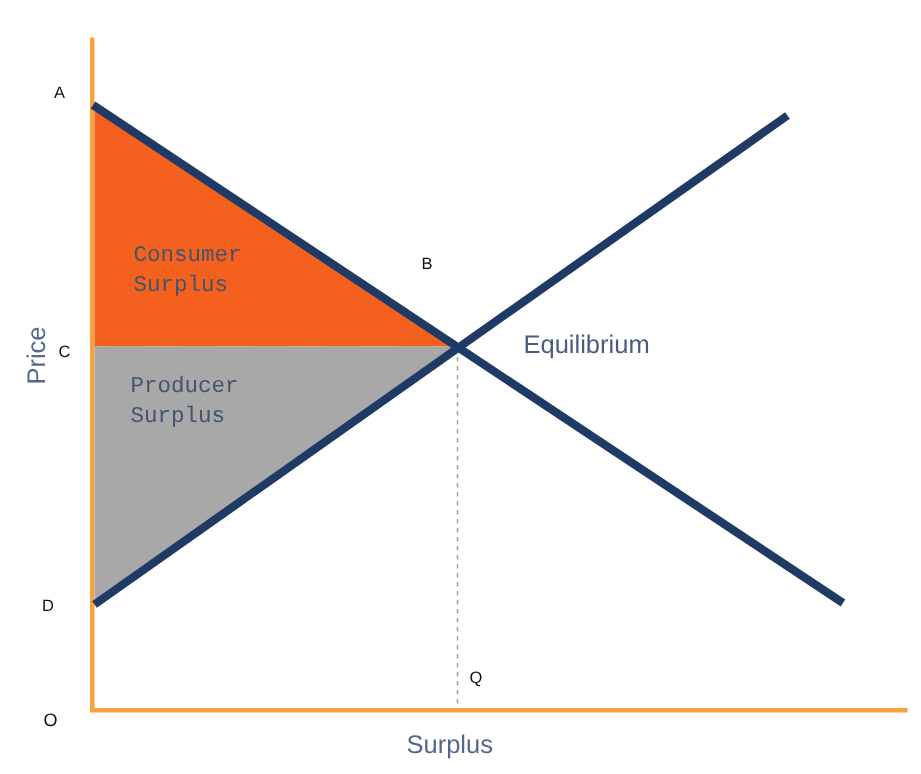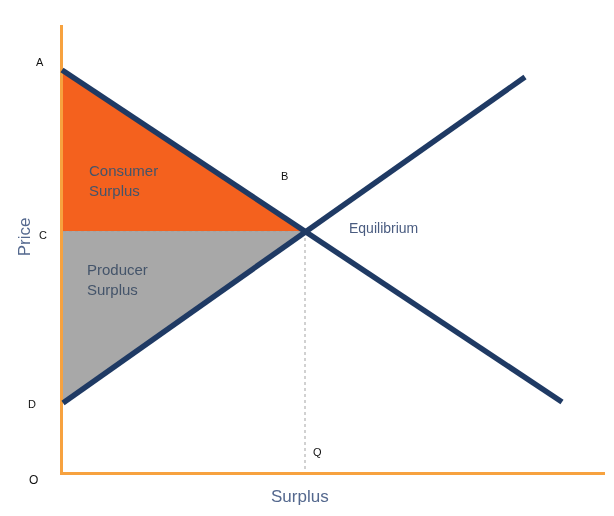--- a/index.html
+++ b/index.html
@@ -37,21 +37,21 @@
     font-size: 11px;
     color: #111111;
     letter-spacing: 0.2px;
   }
   .region-lbl {
     font-size: 15px;
     line-height: 20px;
     color: var(--region-label-text);
   }
   .equilibrium-lbl {
-    font-size: 14px;
+    font-size: 17px;
     color: var(--equilibrium-text);
   }
   .axis-title {
     font-size: 17px;
     color: var(--axis-label-text);
   }
   .y-axis-title {
     left: 25px;
     top: 237px;
     transform: translate(-50%, -50%) rotate(-90deg);
@@ -79,23 +79,23 @@
     <polyline class="curve" points="63,403 525,77"></polyline>
   </svg>
 
   <span class="lbl point-lbl" style="left:36px; top:56px;">A</span>
   <span class="lbl point-lbl" style="left:281px; top:170px;">B</span>
   <span class="lbl point-lbl" style="left:39px; top:229px;">C</span>
   <span class="lbl point-lbl" style="left:28px; top:398px;">D</span>
   <span class="lbl point-lbl" style="left:29px; top:473px; font-size:12px;">O</span>
   <span class="lbl point-lbl" style="left:313px; top:446px;">Q</span>
 
-  <span class="lbl region-lbl" style="left:89px; top:161px;">Consumer
+  <span class="lbl region-lbl" style="left:89px; top:161px;font-family:Liberation Mono, monospace;">Consumer
 Surplus</span>
-  <span class="lbl region-lbl" style="left:87px; top:260px;">Producer
+  <span class="lbl region-lbl" style="left:87px; top:248px;font-family:Liberation Mono, monospace;">Producer
 Surplus</span>
 
   <span class="lbl equilibrium-lbl" style="left:349px; top:220px;">Equilibrium</span>
 
   <span class="lbl axis-title y-axis-title">Price</span>
   <span class="lbl axis-title" style="left:271px; top:487px;">Surplus</span>
 
 </div>
 
 </body></html>

